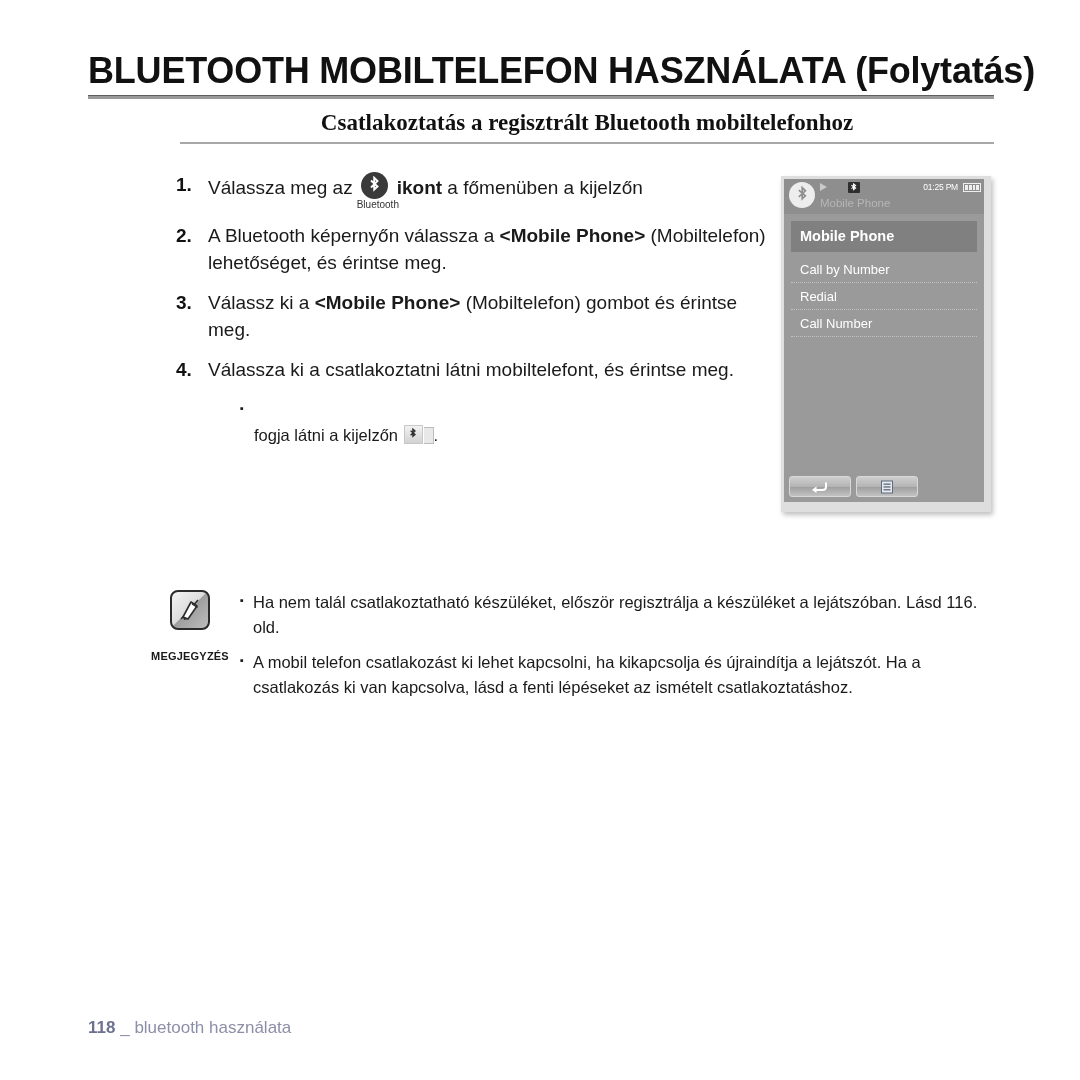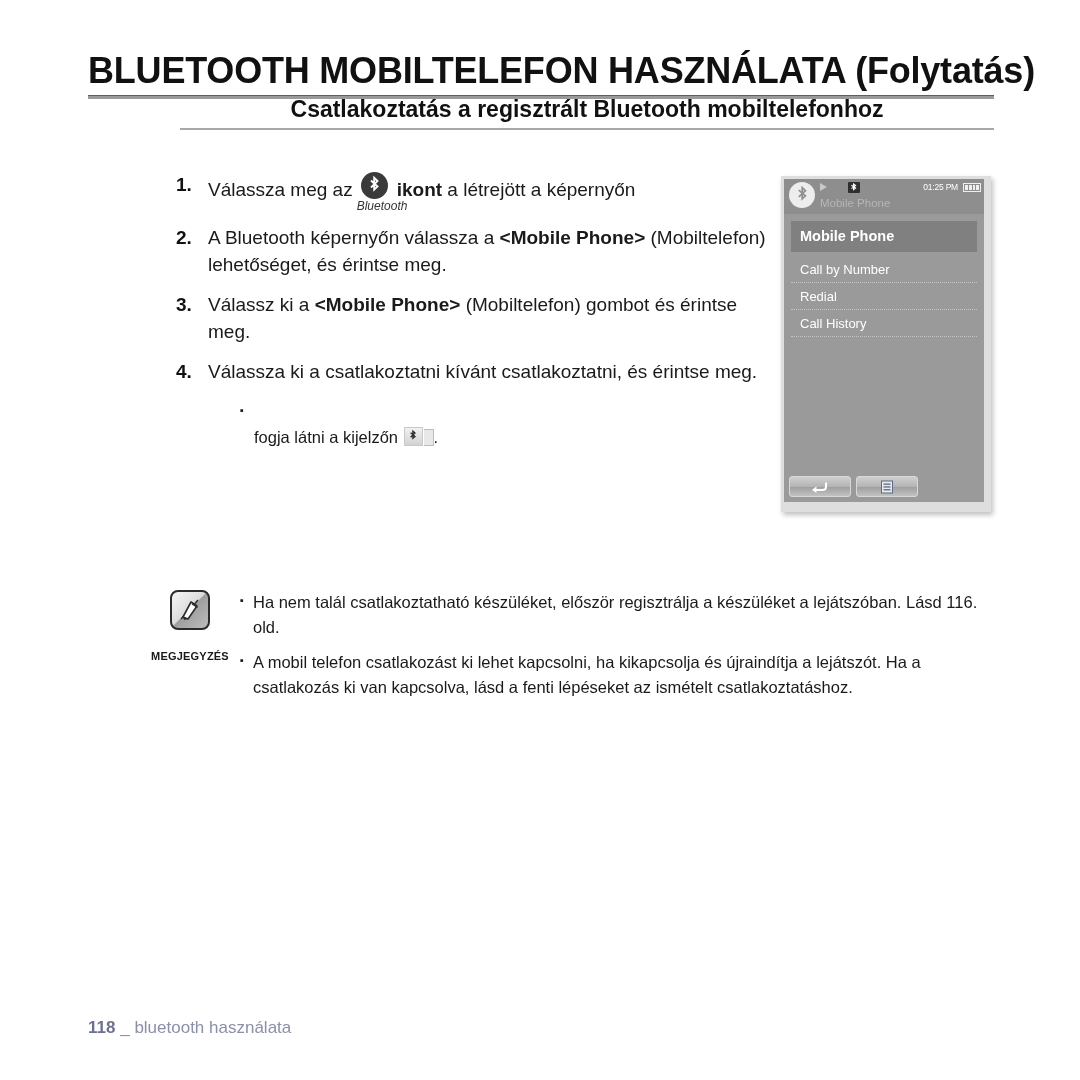--- a/index.html
+++ b/index.html
@@ -33,22 +33,23 @@
   }
   .title-rule {
     margin-top: 4px;
     height: 3px;
     background: #9a9a9a;
     border-top: 1px solid #5f5f5f;
   }
   .sub-header {
     position: absolute;
     left: 180px;
-    top: 96px;
+    top: 110px;
     width: 814px;
+    font-family: Liberation Serif, serif;
   }
   .sub-title {
     font-size: 23px;
     font-weight: bold;
     color: #111111;
     text-align: center;
     line-height: 1.15;
     white-space: nowrap;
   }
   .sub-rule {
@@ -98,25 +99,24 @@
     height: 27px;
     border-radius: 50%;
     background: #3a3a3a;
     display: block;
     margin: 0 auto;
     position: relative;
   }
   .bt-circle svg { position: absolute; left: 7px; top: 4px; }
   .bt-caption {
     display: block;
-    font-size: 12px;
+    font-size: 10px;
     color: #333;
     margin-top: 1px;
     line-height: 1;
-    font-style: italic;
   }
 
   
   .sub-bullets {
     margin-top: 14px;
     margin-left: 32px;
   }
   .sub-bullet {
     display: flex;
     align-items: flex-start;
@@ -338,38 +338,38 @@
 
 <div class="steps">
 
   <div class="step">
     <div class="step-num">1.</div>
     <div class="step-body">
       <span>Válassza meg az</span><span class="bt-inline"><span class="bt-circle">
             <svg width="13" height="19" viewBox="0 0 13 19">
               <path d="M3 4.5 L9.5 10.5 L6.2 13.6 L6.2 1.8 L9.5 5.1 L3 11.5" fill="none" stroke="#ffffff" stroke-width="1.9" stroke-linejoin="miter"></path>
             </svg>
-          </span><span class="bt-caption">Bluetooth</span></span><b>ikont</b>&nbsp;<span>a létrejött a képernyőn</span>
+          </span><span class="bt-caption">Bluetooth</span></span><b>ikont</b>&nbsp;<span>a főmenüben a kijelzőn</span>
     </div>
   </div>
 
   <div class="step">
     <div class="step-num">2.</div>
     <div class="step-body"><span>A Bluetooth képernyőn válassza a </span><b>&lt;Mobile Phone&gt;</b><span> (Mobiltelefon) lehetőséget, és érintse meg.</span></div>
   </div>
 
   <div class="step">
     <div class="step-num">3.</div>
     <div class="step-body"><span>Válassz ki a </span><b>&lt;Mobile Phone&gt;</b><span> (Mobiltelefon) gombot és érintse meg.</span></div>
   </div>
 
   <div class="step">
     <div class="step-num">4.</div>
     <div class="step-body">
-      <span>Válassza ki a csatlakoztatni kívánt csatlakoztatni, és érintse meg.</span>
+      <span>Válassza ki a csatlakoztatni látni mobiltelefont, és érintse meg.</span>
 
       <div class="sub-bullets">
         <div class="sub-bullet">
           <span class="bullet-sq">▪</span>
           <span class="bullet-txt">
             <br>
             <span>fogja látni a kijelzőn</span>
             <span class="bt-status-mini"><svg width="8" height="12" viewBox="0 0 8 12">
                   <path d="M1.6 2.8 L6 6.4 L3.9 8.3 L3.9 1.1 L6 3.1 L1.6 7.2" fill="none" stroke="#2e2e2e" stroke-width="1.3"></path>
                 </svg></span><span class="bt-mini-tail"></span><span>.</span>
@@ -430,21 +430,21 @@
             <path d="M2.8 4.2 L9.4 9.8 L6.2 12.8 L6.2 1.6 L9.4 4.8 L2.8 10.9" fill="none" stroke="#8f8f8f" stroke-width="1.7"></path>
           </svg>
       </div>
 
       <div class="screen-title">Mobile Phone</div>
 
       <div class="menu-list">
         <div class="menu-row selected">Mobile Phone</div>
         <div class="menu-row">Call by Number</div>
         <div class="menu-row">Redial</div>
-        <div class="menu-row">Call History</div>
+        <div class="menu-row">Call Number</div>
       </div>
 
       <div class="softkeys">
         <div class="softkey">
           <svg width="20" height="13" viewBox="0 0 20 13">
               <path d="M16 2 L16 6.5 Q16 9.5 12.5 9.5 L5 9.5" fill="none" stroke="#ffffff" stroke-width="2"></path>
               <path d="M6.5 5.8 L2 9.5 L6.5 12.6 Z" fill="#ffffff"></path>
             </svg>
         </div>
         <div class="softkey">

